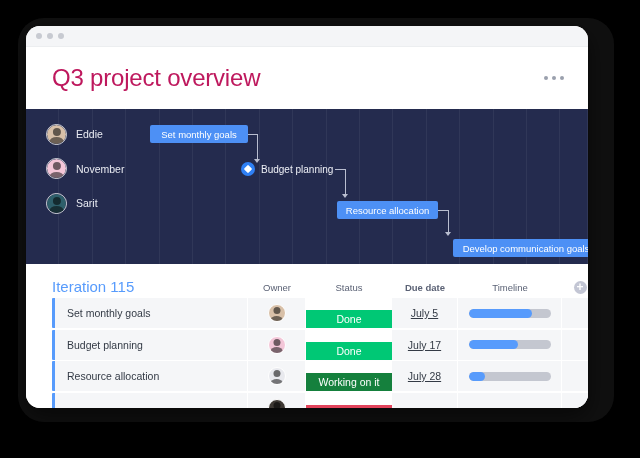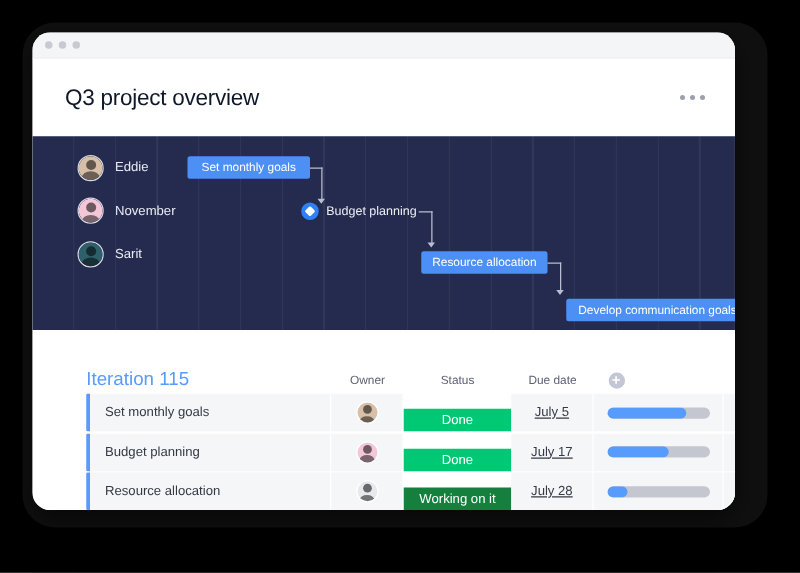--- a/index.html
+++ b/index.html
@@ -63,22 +63,22 @@
   .header {
     height: 62px;
     background: #ffffff;
     display: flex;
     align-items: center;
     justify-content: space-between;
     padding: 0 22px 0 26px;
     box-sizing: border-box;
   }
   .page-title {
-    font-size: 18px;
-    color: #0f172a;
+    font-size: 24px;
+    color: #be185d;
     font-weight: 400;
     letter-spacing: -0.2px;
   }
   .kebab {
     display: flex;
     gap: 3.5px;
     align-items: center;
     padding: 6px 2px;
     cursor: pointer;
   }
@@ -104,21 +104,21 @@
       rgba(255,255,255,0.055) 0px,
       rgba(255,255,255,0.055) 1px,
       transparent 1px,
       transparent 33.4px
     );
     background-position: -1px 0;
   }
 
   .people {
     position: absolute;
-    left: 16px; top: 0;
+    left: 0; top: 0;
     width: 105px;
     padding-top: 8px;
     box-sizing: border-box;
   }
   .person {
     display: flex;
     align-items: center;
     gap: 9px;
     height: 34.5px;
     padding-left: 20px;
@@ -214,21 +214,21 @@
     position: absolute;
     width: 0; height: 0;
     border-left: 3.5px solid transparent;
     border-right: 3.5px solid transparent;
     border-top: 4.5px solid #b9bed0;
   }
 
   
   .board {
     background: #ffffff;
-    padding: 17px;
+    padding: 0;
   }
   .board-head {
     display: flex;
     align-items: flex-end;
     height: 34px;
     padding: 0 12px 0 26px;
     box-sizing: border-box;
   }
   .group-title {
     color: #579bfc;
@@ -239,21 +239,21 @@
     padding-bottom: 4px;
   }
   .col-h {
     font-size: 9.5px;
     color: #5b6275;
     text-align: center;
     padding-bottom: 5px;
   }
   .c-owner  { width: 58px;  flex: none; }
   .c-status { width: 86px;  flex: none; }
-  .c-date   { width: 66px;  flex: none; }
+  .c-date   { width: 66px;  flex: none; font-weight: bold; }
   .c-time   { width: 104px; flex: none; }
   .c-add    { width: 36px;  flex: none; display:flex; justify-content:center; padding-bottom:4px;}
 
   .plus {
     width: 13px; height: 13px;
     border-radius: 50%;
     background: #c3c6d4;
     color: #ffffff;
     font-size: 12px;
     line-height: 12px;
@@ -421,20 +421,21 @@
       </div>
     </div>
 
     <div class="board">
 
       <div class="board-head">
         <div class="group-title">Iteration 115</div>
         <div class="col-h c-owner">Owner</div>
         <div class="col-h c-status">Status</div>
         <div class="col-h c-date">Due date</div>
+        <div class="col-h c-time">Timeline</div>
         <div class="c-add">
           <div class="plus">+</div>
         </div>
       </div>
 
       <div class="row">
         <div class="accent"></div>
         <div class="cell cell-name">Set monthly goals</div>
         <div class="cell cell-owner">
           <div class="owner-av" style="background:#d8c0a8">

